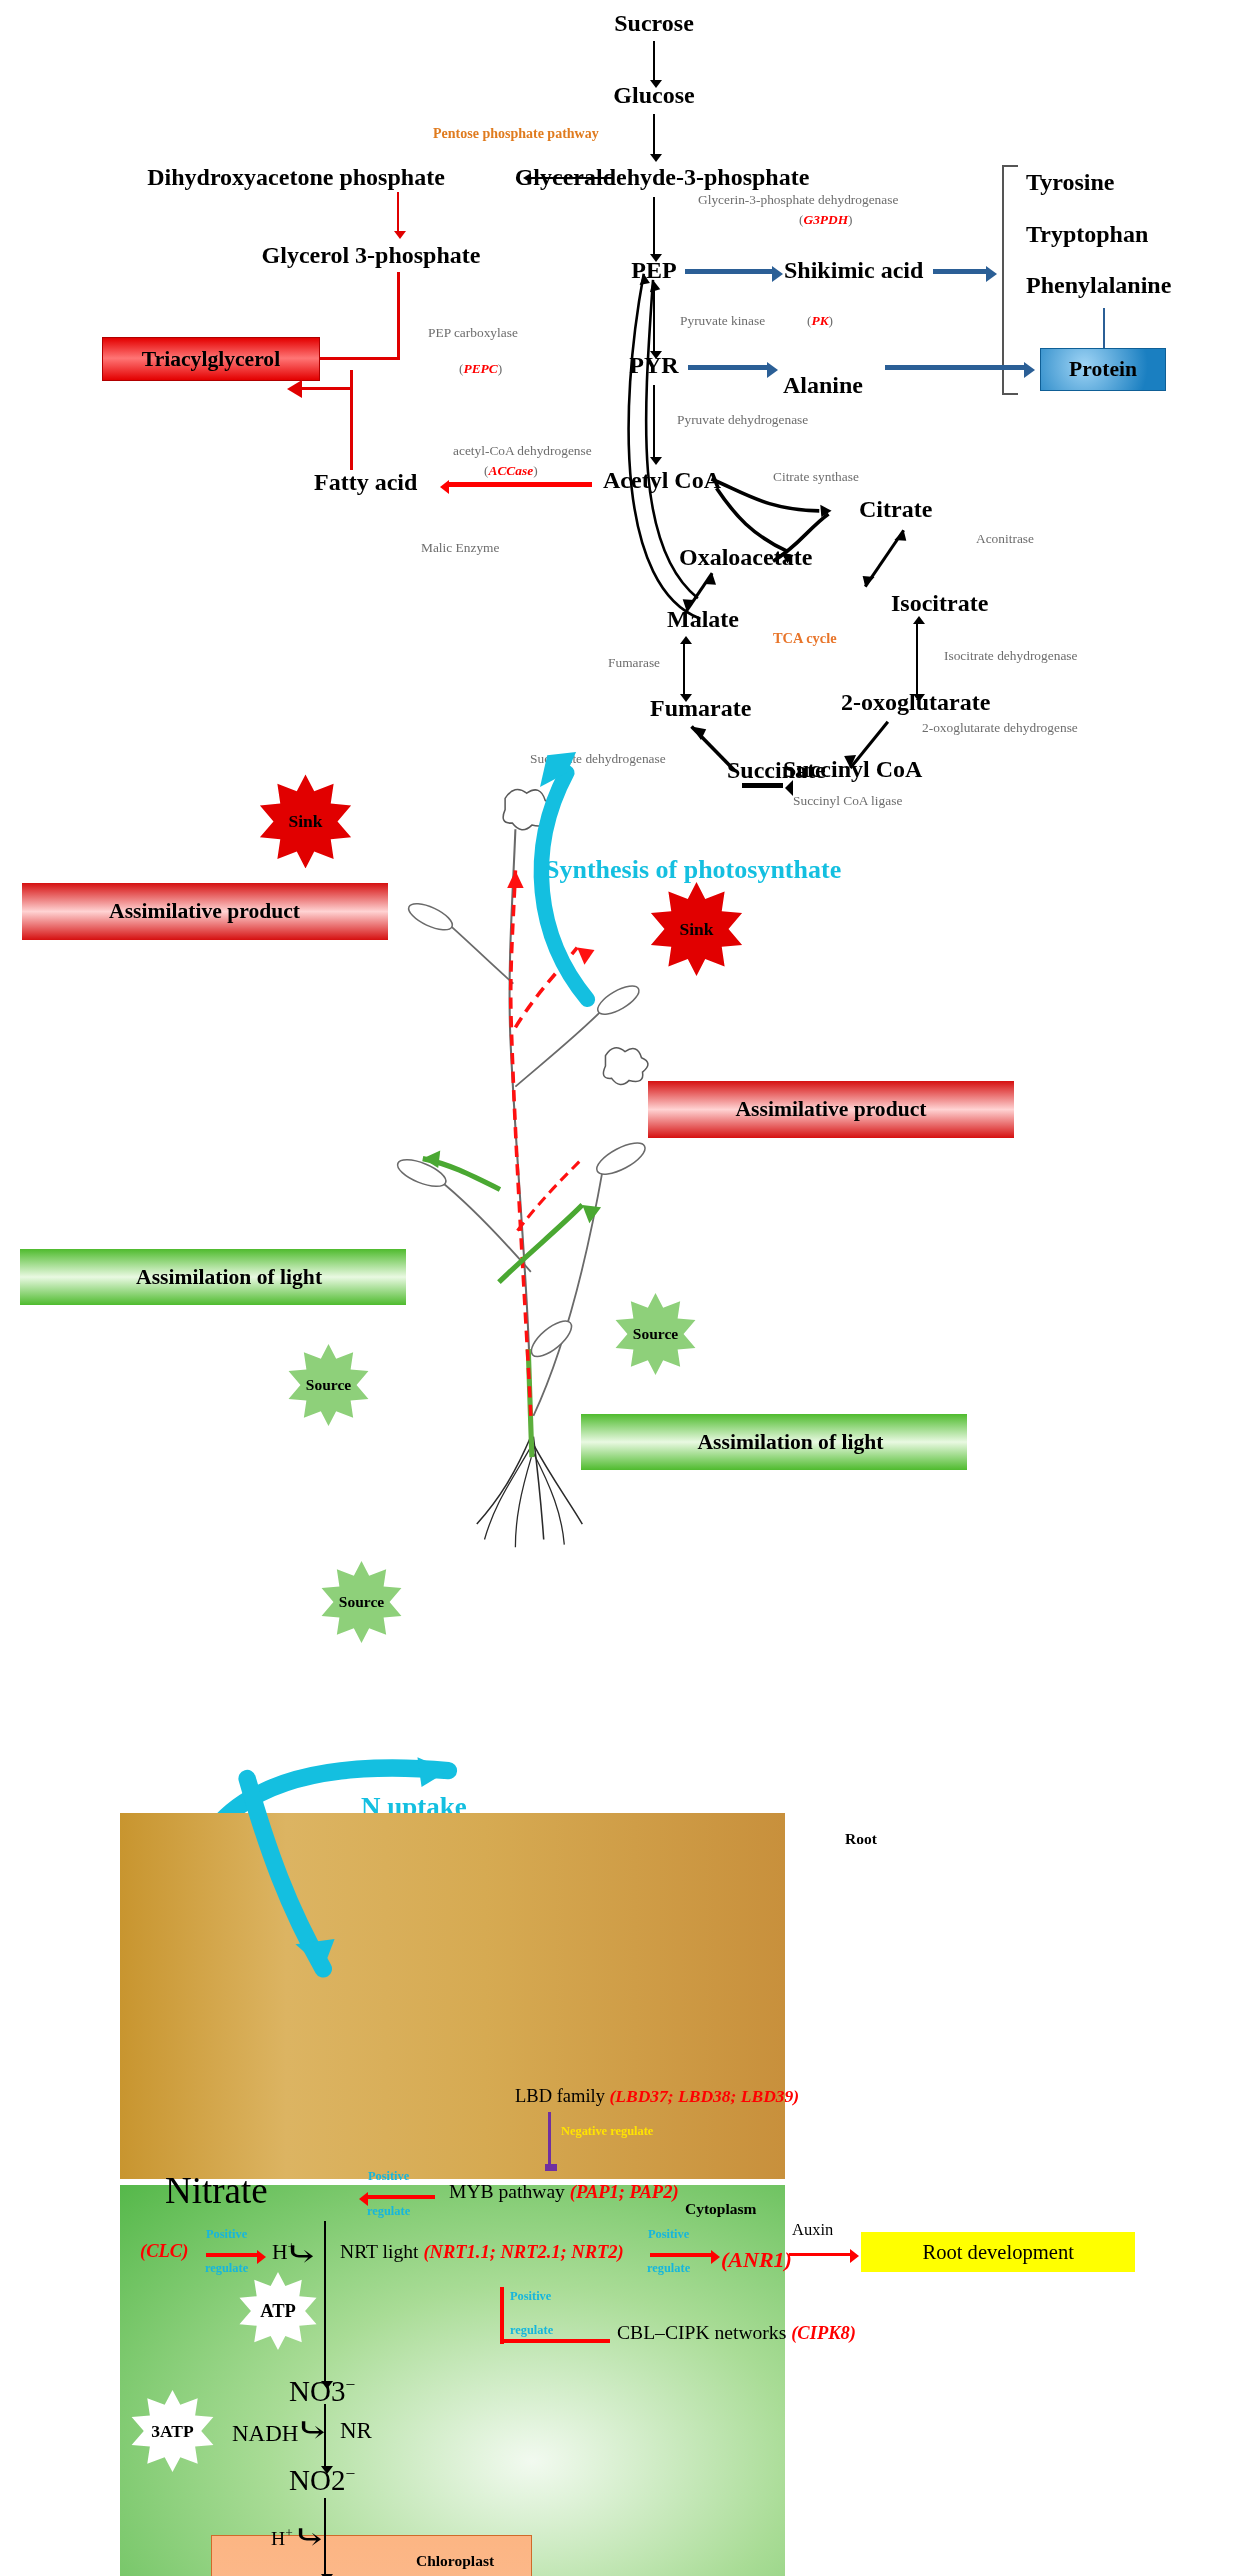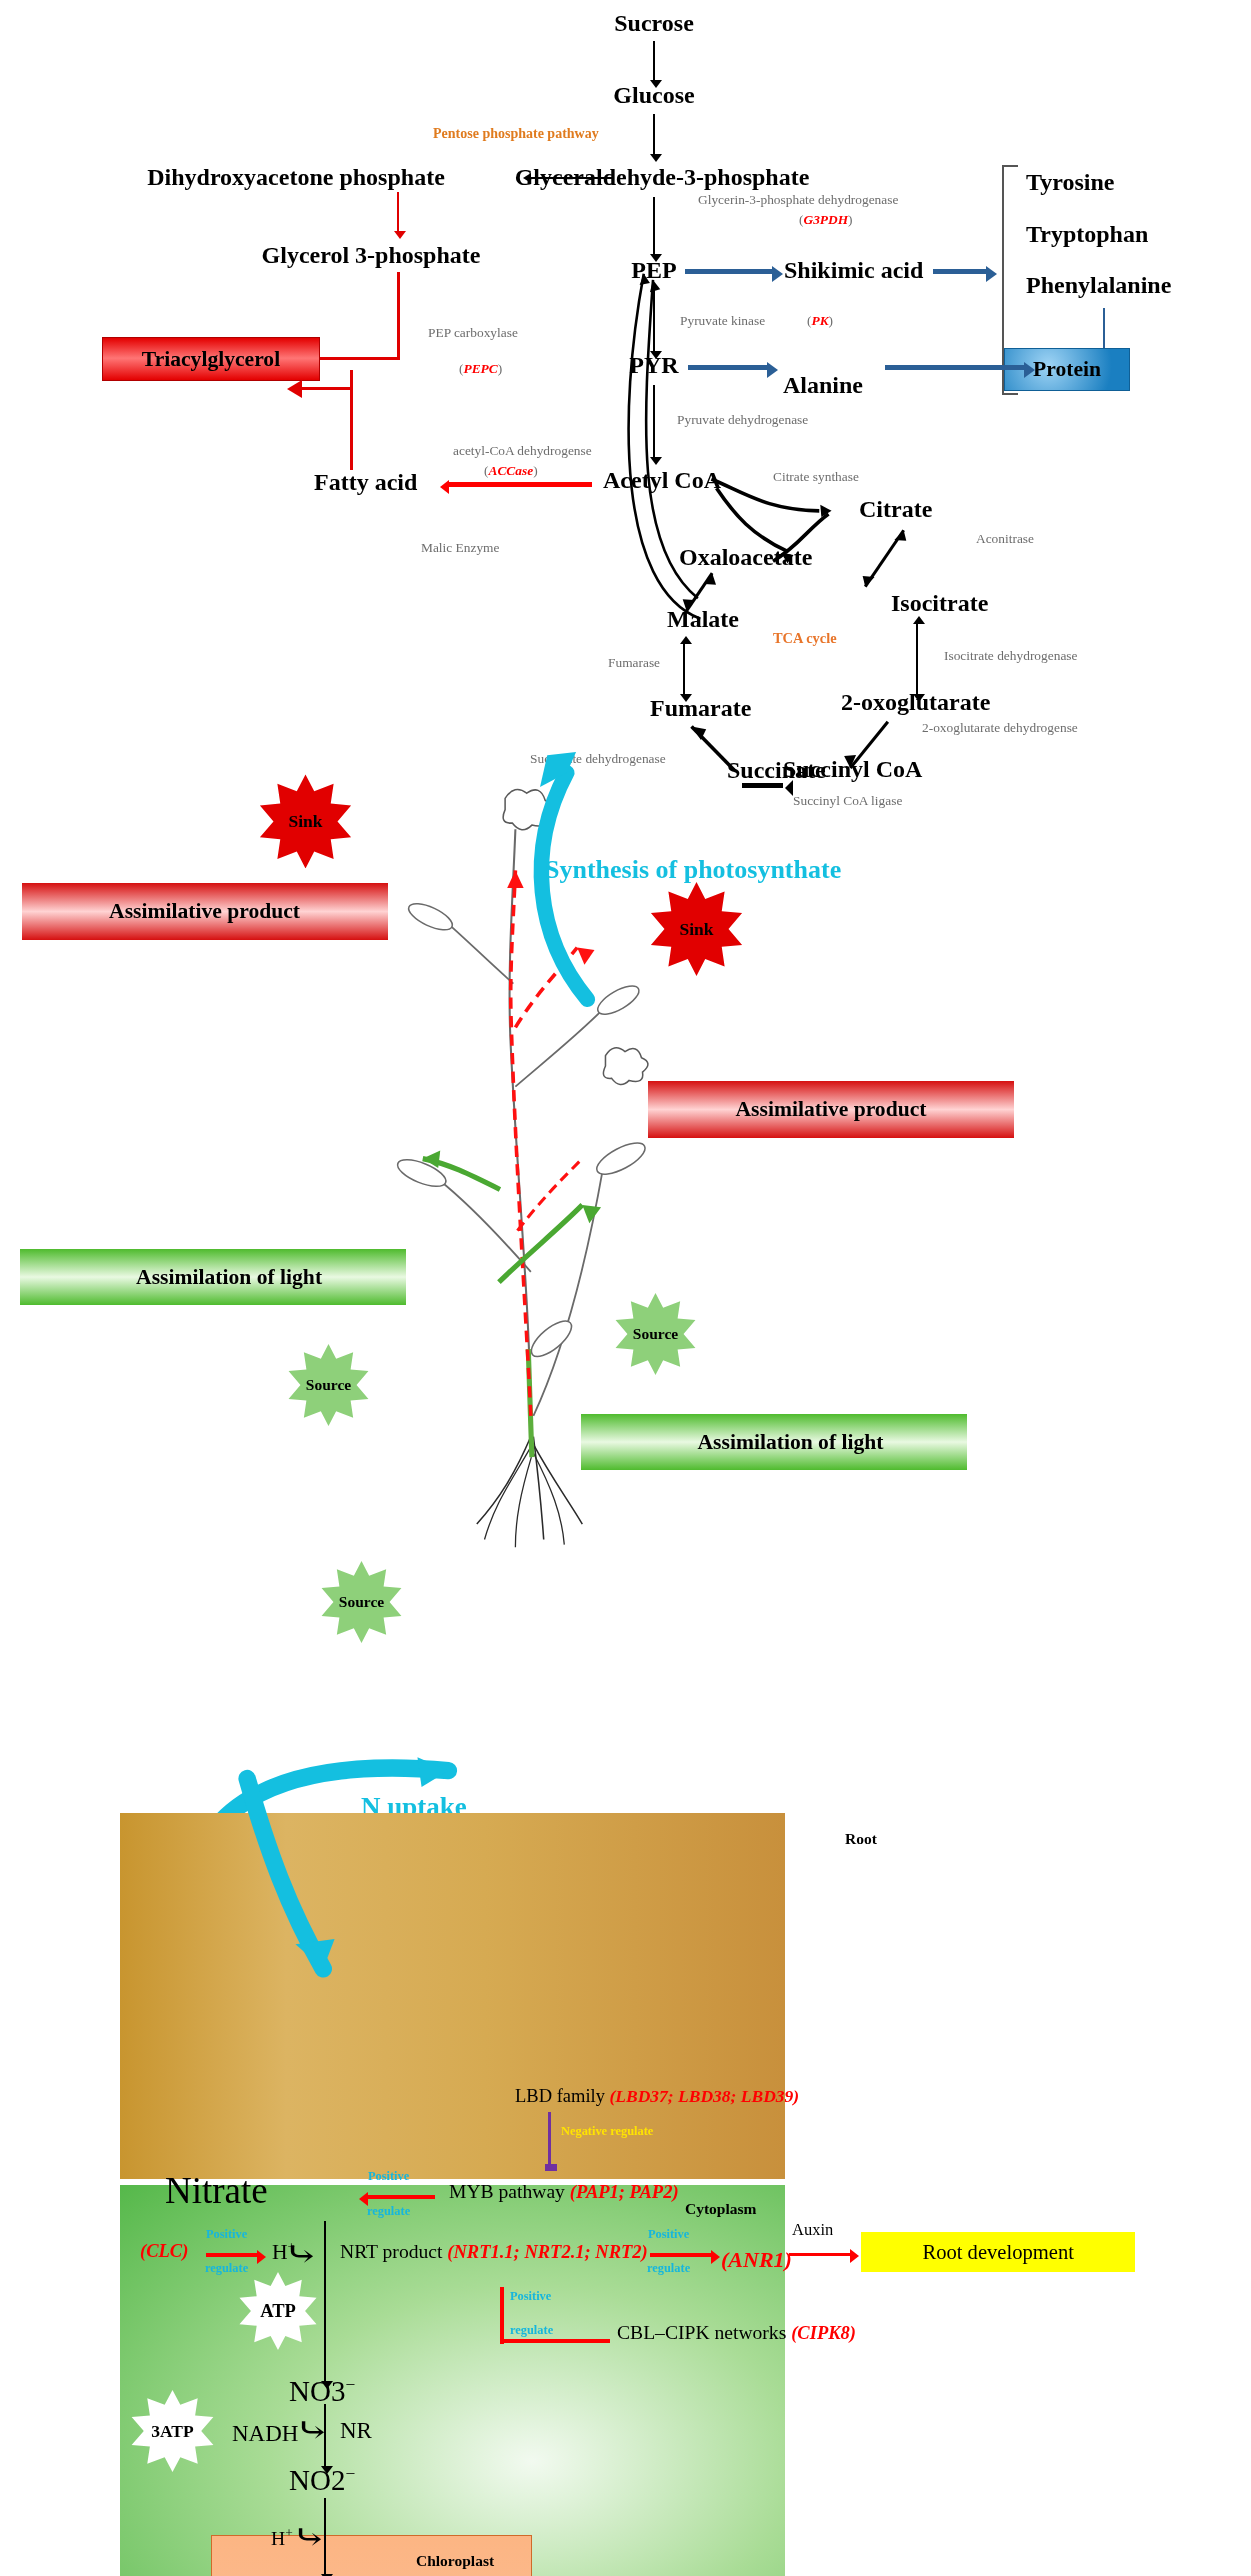--- a/index.html
+++ b/index.html
@@ -138,21 +138,21 @@
   <div class="abs met-lg" style="left:784px;top:258px;">Shikimic acid</div>
   <div class="ar-h ar-blue ar-thick" style="left:933px;top:269px;width:54px;"></div>
 
   <div class="bracket" style="left:1002px;top:165px;width:14.4px;height:226px;"></div>
   <div class="abs met-lg" style="left:1026px;top:170px;">Tyrosine</div>
   <div class="abs met-lg" style="left:1026px;top:222px;">Tryptophan</div>
   <div class="abs met-lg" style="left:1026px;top:273px;">Phenylalanine</div>
 
   <div class="ar-v ar-blue" style="left:1103px;top:308px;height:40px;"></div>
 
-  <div class="abs box-blue" style="left:1004px;top:348px;width:124px;height:41px;align-items:center;">
+  <div class="abs box-blue" style="left:1040px;top:348px;width:124px;height:41px;align-items:center;">
     <span>Protein</span>
   </div>
 
   <div class="abs enz" style="left:680px;top:313px;">Pyruvate kinase</div>
   <div class="abs enz" style="left:807px;top:313px;">(<span class="gene">PK</span>)</div>
 
   <div class="ar-v" style="left:653px;top:289px;height:62px;"></div>
 
   <div class="abs met-lg ctr" style="left:654px;top:353px;">PYR</div>
 
@@ -377,21 +377,21 @@
     <div style="margin-top:21.6px;">regulate</div>
   </div>
 
   <div class="abs" style="left:272px;top:451px;font-size:21.6px;">
     <span>H</span><span class="plus">+</span>
   </div>
 
   <div class="hook" style="left:289px;top:448px;transform:scaleX(1.4);">⤷</div>
 
   <div class="abs" style="left:340px;top:453px;font-size:19.6px;">
-    <span>NRT product</span>
+    <span>NRT light</span>
     <span class="gene" style="font-size:18.5px;">(NRT1.1; NRT2.1; NRT2)</span>
   </div>
 
   <div class="red-arrow-h" style="left:650px;top:465px;width:62px;"></div>
   <div class="abs pos-reg" style="left:647px;top:440px;">
     <div>Positive</div>
     <div style="margin-top:21.6px;">regulate</div>
   </div>
   <div class="abs gene" style="left:721px;top:452px;font-size:22px;margin-top:7px;">(ANR1)</div>
 

